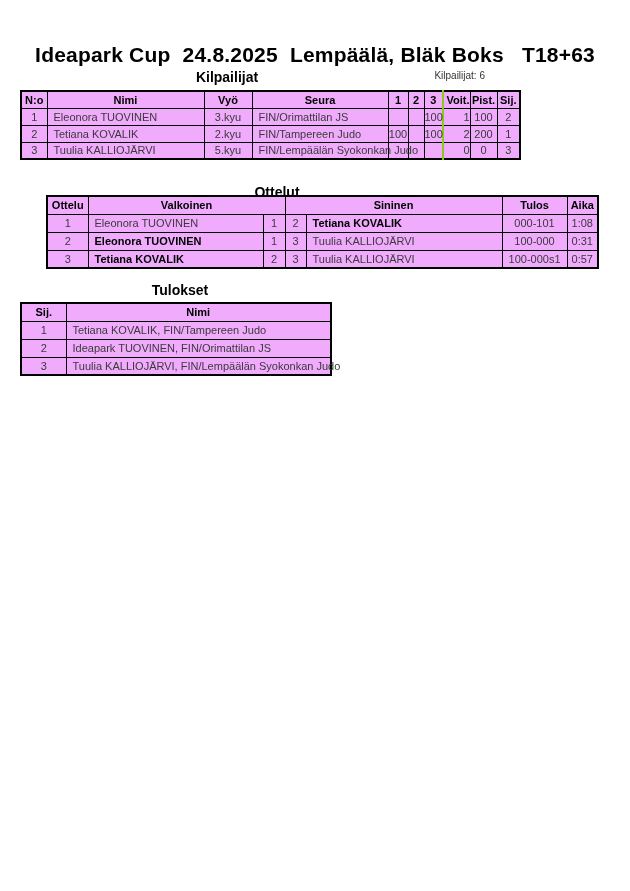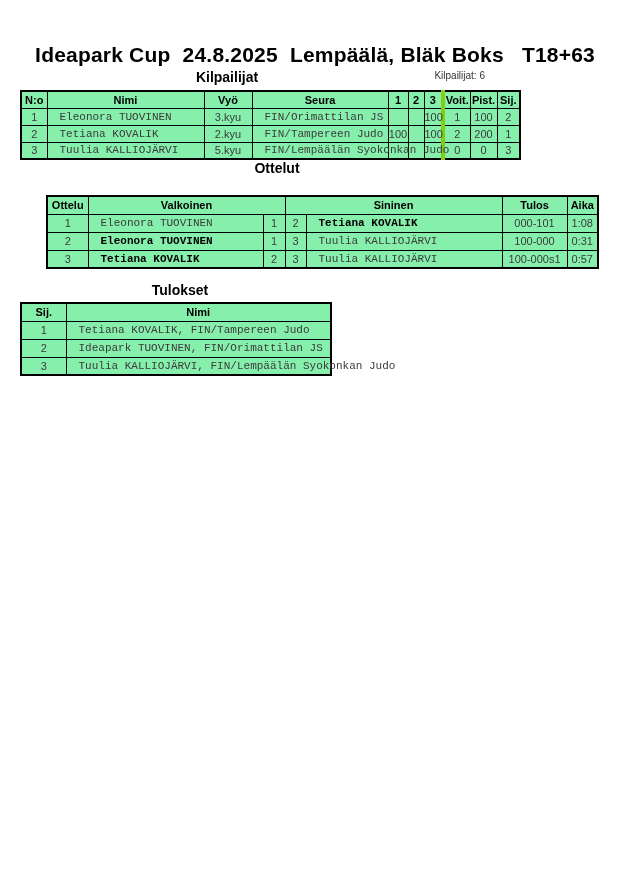--- a/index.html
+++ b/index.html
@@ -30,49 +30,49 @@
     white-space: nowrap;
   }
   .count-label {
     position: absolute; top: 70px; right: 31px;
     font-size: 10px; color: #333;
   }
   table {
     position: absolute;
     border-collapse: collapse;
     table-layout: fixed;
-    background: #86efac;
+    background: #f0abfc;
     border: 2px solid #000;
   }
   td, th {
     border: 1px solid #000;
     font-size: 11px;
     overflow: visible;
     padding: 0;
     vertical-align: middle;
     white-space: nowrap;
   }
   th { font-weight: bold; text-align: center; color: #000; }
   td { color: #3a3a3a; text-align: center; }
-  td.name-cell, td.club-cell { text-align: left; padding-left: 12px; font-family: Liberation Mono, monospace; }
+  td.name-cell, td.club-cell { text-align: left; padding-left: 6px; }
   .bold { font-weight: bold; color: #000; }
-  .thick-left { border-left: 4px solid #84cc16; }
+  .thick-left { border-left: 2px solid #84cc16; text-align: right; }
   .spill {
     position: relative; z-index: 3;
     white-space: nowrap;
     margin-top: 44px;
   }
   #competitors-table { top: 90px; left: 20px; width: 499px; }
   #competitors-table tr { height: 17px; }
   #matches-table { top: 195px; left: 20px; width: 551px; margin-left: 26px; }
   #matches-table tr { height: 18px; }
   #results-table { top: 302px; left: 20px; width: 310px; }
   #results-table tr { height: 18px; }
   #kilpailijat-title { top: 69px; left: 227px; }
-  #ottelut-title { top: 160px; left: 277px; }
+  #ottelut-title { top: 184px; left: 277px; text-decoration: underline; }
   #tulokset-title { top: 282px; left: 180px; }
 </style>
 </head>
 <body>
 
 <div class="page">
 
   <div class="doc-title">Ideapark Cup  24.8.2025  Lempäälä, Bläk Boks   T18+63</div>
 
   <div class="section-title" id="kilpailijat-title">Kilpailijat</div>

